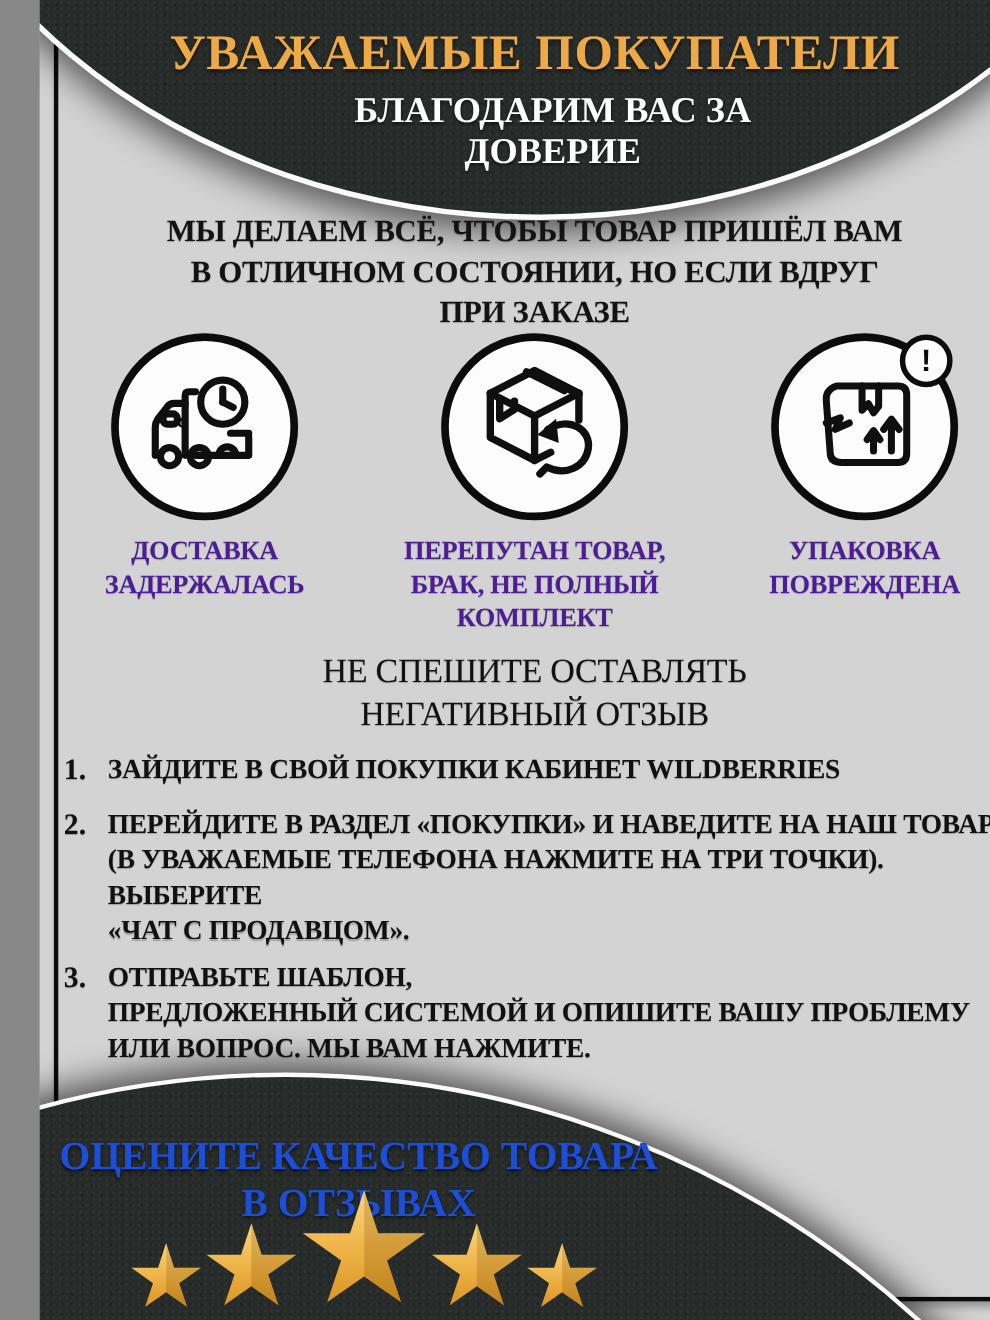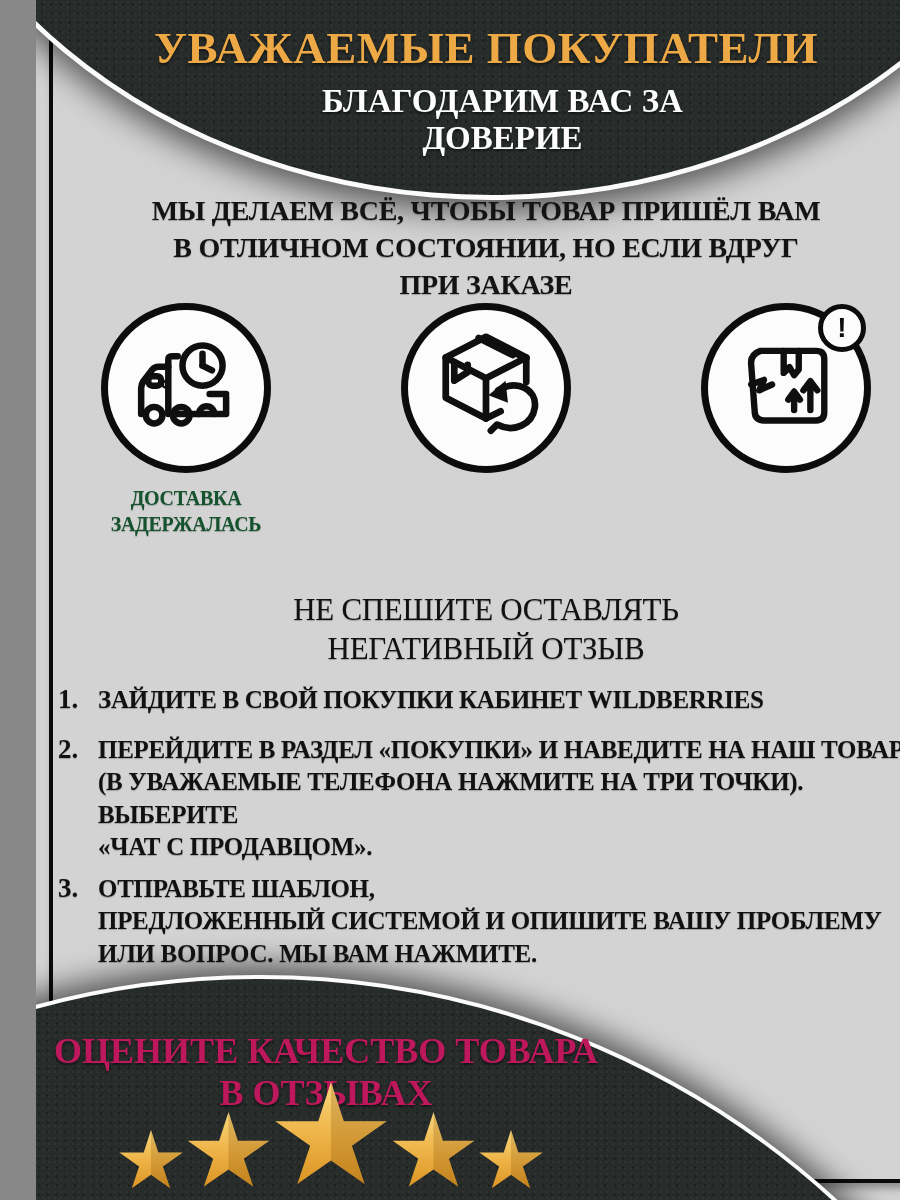--- a/index.html
+++ b/index.html
@@ -57,21 +57,21 @@
   }
   .icon-circle svg{display:block;}
   .badge{
     position:absolute;top:-6px;right:-2px;width:38px;height:38px;border-radius:50%;
     background:#fcfcfc;border:5px solid #0c0c0c;
     display:flex;align-items:center;justify-content:center;
     font-family:"Liberation Sans","DejaVu Sans",sans-serif;
     font-size:28px;font-weight:bold;color:#0c0c0c;line-height:1;
   }
   .issue-label{
-    margin-top:13px;font-size:20px;font-weight:bold;color:#14532d;text-align:center;
+    margin-top:13px;font-size:24px;font-weight:bold;color:#4c1d95;text-align:center;
     line-height:1.28;white-space:pre-line;letter-spacing:-0.3px;
     text-shadow:0 1px 1px rgba(0,0,0,0.25);
   }
   .warning{
     position:absolute;top:590px;left:0;width:900px;text-align:center;z-index:4;
     font-size:31px;font-weight:normal;color:#111;line-height:1.27;white-space:pre-line;
     letter-spacing:-0.3px;text-shadow:0 1px 1px rgba(0,0,0,0.25);
   }
   .steps{position:absolute;top:684px;left:22px;width:858px;z-index:4;}
   .step{display:flex;align-items:flex-start;}
@@ -80,21 +80,21 @@
   .step-num{
     width:40px;flex:0 0 40px;font-size:27px;font-weight:bold;color:#111;
     text-shadow:0 1px 1px rgba(0,0,0,0.25);
   }
   .step-text{
     font-size:25px;font-weight:bold;color:#111;line-height:1.3;white-space:pre-line;
     letter-spacing:-0.3px;text-shadow:0 1px 1px rgba(0,0,0,0.25);
   }
   .footer-content{position:absolute;top:1030px;left:0;width:580px;text-align:center;z-index:5;}
   .footer-heading{
-    font-size:36px;font-weight:bold;color:#be185d;line-height:1.18;white-space:pre-line;
+    font-size:36px;font-weight:bold;color:#1d4ed8;line-height:1.18;white-space:pre-line;
     text-shadow:0 2px 3px rgba(0,0,0,0.6);
   }
   .stars-row{
     position:absolute;top:1078px;left:35px;width:520px;height:116px;z-index:5;
     display:flex;align-items:flex-end;justify-content:center;
   }
   .star{
     position:relative;margin:0 1px;
     background:linear-gradient(180deg,#f9d77c 0%,#efb54a 45%,#d78e1c 100%);
     clip-path:polygon(50% 0%,61% 35%,98% 35%,68% 57%,79% 91%,50% 70%,21% 91%,32% 57%,2% 35%,39% 35%);
@@ -156,33 +156,38 @@
           <path d="M17 25 V58 L50 75 V42"></path>
           <path d="M83 25 V45"></path>
           <path d="M50 75 L62 69"></path>
           <path d="M24 29 V44 L35 37 V31"></path>
           <path d="M56 12 L83 26"></path>
           <path d="M44 9 L72 23"></path>
           <path d="M60 52 C76 42 92 52 90 66 C88 80 73 87 59 80 L54 85"></path>
           <path d="M66 44 L52 56 L68 62 Z" fill="#0f0f0f" stroke="none"></path>
         </svg>
       </div>
+      <div class="issue-label">ПЕРЕПУТАН ТОВАР,
+БРАК, НЕ ПОЛНЫЙ
+КОМПЛЕКТ</div>
     </div>
 
     <div class="issue">
       <div class="icon-circle">
         <svg width="116" height="116" viewBox="0 0 100 100" fill="none" stroke="#0f0f0f" stroke-width="5.5" stroke-linecap="round" stroke-linejoin="round">
           <path d="M33 18 H76 Q83 18 83 25 V71 Q83 78 76 78 H32 Q23 78 23 70 L20 30 Q19 21 28 18 Z"></path>
           <path d="M20 47 L31 43 L27 52 L38 47"></path>
           <path d="M48 18 V37 L53 32 L57 39 L61 34 V18"></path>
           <path d="M57 69 V56 M52 60 L57 53 L62 60"></path>
           <path d="M71 69 V45 M65 52 L71 44 L77 52"></path>
         </svg>
         <div class="badge">!</div>
       </div>
+      <div class="issue-label">УПАКОВКА
+ПОВРЕЖДЕНА</div>
     </div>
 
   </div>
 
   <div class="warning">НЕ СПЕШИТЕ ОСТАВЛЯТЬ
 НЕГАТИВНЫЙ ОТЗЫВ</div>
 
   <div class="steps">
     <div class="step">
       <div class="step-num">1.</div>

